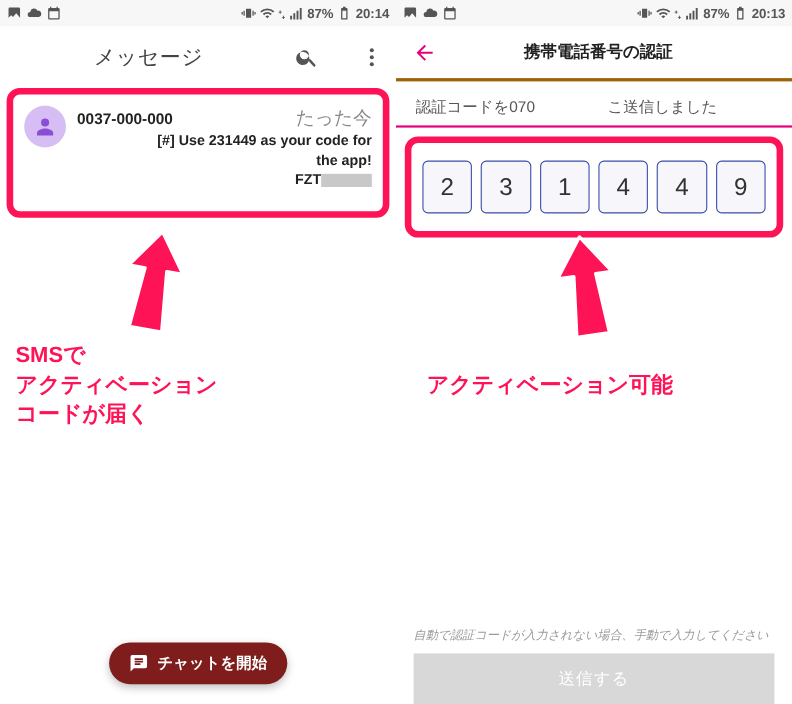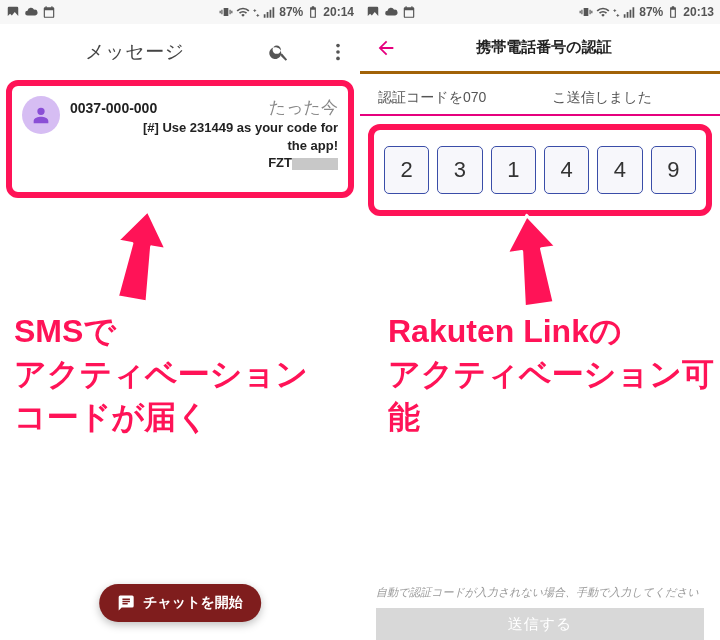--- a/index.html
+++ b/index.html
@@ -49,21 +49,21 @@
   .sms-body { flex: 1; min-width: 0; }
   .sms-head { display: flex; align-items: center; justify-content: space-between; }
   .sender { font-weight: 700; font-size: 14px; color: #222; }
   .ts { font-size: 17px; color: #888; white-space: nowrap; margin-left: 6px; }
   .preview { font-size: 13px; color: #222; font-weight: 700; line-height: 1.35; text-align: right; }
   .redact { display: inline-block; width: 46px; height: 12px; background: #c8c8c8; vertical-align: middle; }
 
   
   .annot {
     position: absolute; color: #ff1357; font-weight: 800;
-    font-size: 32px; line-height: 1.35;
+    font-size: 20px; line-height: 1.35;
     text-shadow: -2px -2px 0 #fff, 2px -2px 0 #fff, -2px 2px 0 #fff, 2px 2px 0 #fff;
     pointer-events: none;
   }
   .annot-left { left: 14px; top: 310px; width: 330px; }
   .annot-right { left: 388px; top: 310px; width: 330px; }
   .arrow { position: absolute; pointer-events: none; }
   .arrow svg { width: 80px; height: 100px; fill: #ff1357; stroke: #fff; stroke-width: 3; stroke-linejoin: round; }
 
   
   .fab {
@@ -96,21 +96,21 @@
     width: 46px; height: 48px; border: 1.5px solid #3a4da8; border-radius: 5px;
     display: flex; align-items: center; justify-content: center;
     font-size: 22px; color: #333; font-weight: 500; background: #f7f7fb;
   }
 
   .rl-footer {
     position: absolute; bottom: 0; left: 0; right: 0; padding: 10px 16px 0 16px;
   }
   .rl-note { font-size: 11px; color: #9a9a9a; line-height: 1.4; margin-bottom: 8px; font-style: italic; }
   .rl-btn {
-    width: 100%; height: 32px; background: #d8d8d8; color: #fff;
+    width: 100%; height: 46px; background: #d8d8d8; color: #fff;
     display: flex; align-items: center; justify-content: center;
     font-size: 15px; letter-spacing: 1px;
   }
 </style>
 </head>
 <body>
 
 <div class="screens">
 
   <div class="screen">
@@ -293,15 +293,15 @@
       <path d="M40 5 L65 40 L50 40 L55 95 L25 95 L30 40 L15 40 Z" transform="rotate(-8 40 50)"></path>
     </svg>
 </div>
 
 <div class="annot annot-left">
   <span>SMSで</span><br>
   <span>アクティベーション</span><br>
   <span>コードが届く</span>
 </div>
 <div class="annot annot-right">
-  <span>Rakuten Linkの</span><br>
+  <br>
   <span>アクティベーション可能</span>
 </div>
 
 </body></html>

